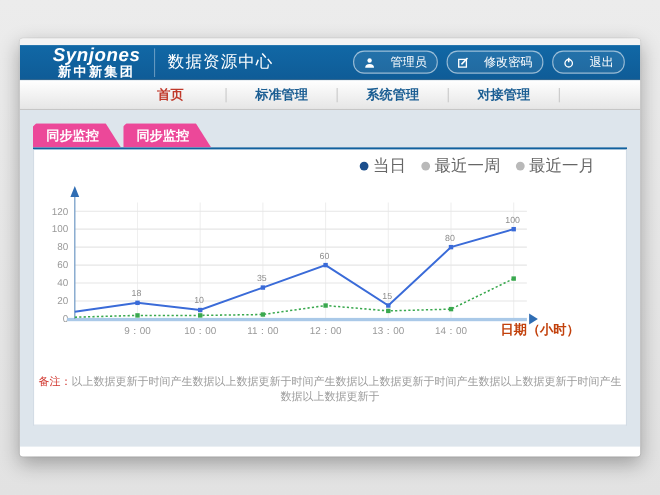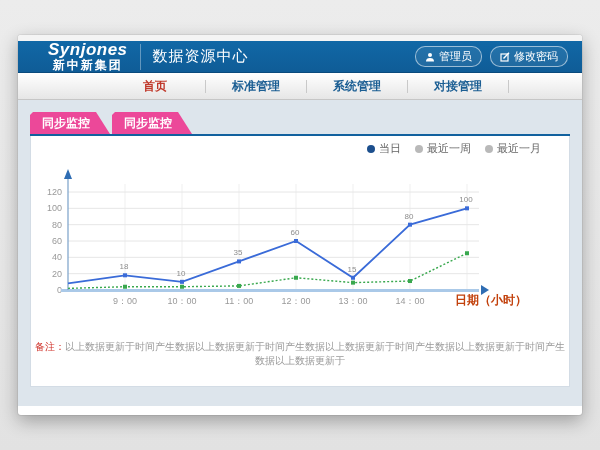--- a/index.html
+++ b/index.html
@@ -11,21 +11,21 @@
   .window-topstrip { height:6px; background:#f4f4f4; }
 
   
   .header { height:32px; background:linear-gradient(180deg,#1168a6,#0f5c97); display:flex; align-items:center; border-bottom:1px solid #0a4a7c; }
   .logo { margin-left:30px; color:#fff; text-align:center; line-height:1.05; }
   .logo-en { font-style:italic; font-weight:bold; font-size:17px; letter-spacing:.5px; }
   .logo-cn { font-size:12px; font-weight:bold; letter-spacing:2px; }
   .header-divider { width:1px; height:26px; background:rgba(255,255,255,.35); margin:0 12px; }
   .app-title { color:#fff; font-size:15px; letter-spacing:1px; }
   .header-actions { margin-left:auto; margin-right:14px; display:flex; gap:8px; }
-  .hbtn { display:flex; align-items:center; gap:4px; color:#fff; font-size:11px; background:rgba(255,255,255,.08);
+  .hbtn { display:flex; align-items:center; gap:14px; color:#fff; font-size:11px; background:rgba(255,255,255,.08);
           border:1px solid rgba(255,255,255,.55); border-radius:10px; padding:2px 9px; cursor:pointer; font-family:inherit; }
   .hbtn svg { display:block; }
 
   
   .nav { height:27px; background:linear-gradient(180deg,#ffffff,#e6e6e6); border-bottom:1px solid #c6c6c6;
          display:flex; align-items:center; padding-left:87px; }
   .nav-item { width:100px; text-align:center; font-size:12px; font-weight:bold; color:#1b5e93; cursor:pointer; }
   .nav-item.active { color:#c0392b; }
   .nav-sep { width:1px; height:13px; background:#c9c9c9; }
 
@@ -34,21 +34,21 @@
   .tabs { display:flex; height:22px; }
   .tab { display:flex; align-items:center; gap:5px; height:22px; padding:0 20px 0 12px; margin-right:2px;
          background:#ec4899; color:#fff; font-size:12px; font-weight:bold; cursor:pointer;
          clip-path:polygon(0 100%, 0 3px, 3px 0, calc(100% - 14px) 0, 100% 100%); }
   .tab.active { background:#11619e; }
   .tab-underline { height:2px; background:#11619e; }
   .panel { position:relative; height:251px; background:#fff; border:1px solid #d3dce5; border-top:none; }
 
   
   .radio-group { position:absolute; top:5px; right:28px; display:flex; gap:14px; z-index:3; }
-  .radio { display:flex; align-items:center; gap:4px; font-size:11px; color:#666; cursor:pointer; }
+  .radio { display:flex; align-items:center; gap:4px; font-size:15px; color:#666; cursor:pointer; }
   .dot { width:8px; height:8px; border-radius:50%; background:#b9b9b9; display:inline-block; }
   .dot.on { background:#1c4f8d; }
 
   .y-axis-title { position:absolute; left:14px; top:20px; font-size:12px; font-weight:bold; color:#1a5fa0; z-index:2; }
   .x-axis-title { position:absolute; left:424px; top:156px; font-size:12px; font-weight:bold; color:#c2410c; z-index:2; }
 
   #chart-svg { position:absolute; left:0; top:0; z-index:1; }
   #chart-svg text.tick { fill:#999; font-size:9px; font-family:"Liberation Sans",sans-serif; }
   #chart-svg text.dlabel { fill:#8d8d8d; font-size:8px; font-family:"Liberation Sans",sans-serif; }
 
@@ -85,20 +85,29 @@
           <span>管理员</span>
         </button>
         <button class="hbtn">
           <span>
             <svg width="10" height="10" viewBox="0 0 10 10">
                 <rect x="1" y="2" width="7" height="7" fill="none" stroke="#fff" stroke-width="1.2"></rect>
                 <line x1="3.5" y1="6.5" x2="9" y2="0.8" stroke="#fff" stroke-width="1.4"></line>
               </svg>
           </span>
           <span>修改密码</span>
+        </button>
+        <button class="hbtn">
+          <span>
+            <svg width="10" height="10" viewBox="0 0 10 10">
+                <circle cx="5" cy="5.5" r="3.4" fill="none" stroke="#fff" stroke-width="1.2"></circle>
+                <line x1="5" y1="0.5" x2="5" y2="4.5" stroke="#fff" stroke-width="1.4"></line>
+              </svg>
+          </span>
+          <span>退出</span>
         </button>
       </div>
     </div>
 
     <div class="nav">
       <div class="nav-item active">首页</div>
       <div class="nav-sep"></div>
       <div class="nav-item">标准管理</div>
       <div class="nav-sep"></div>
       <div class="nav-item">系统管理</div>

